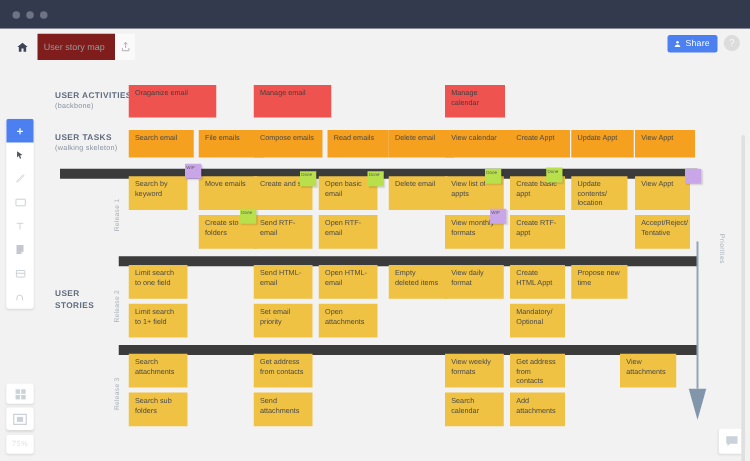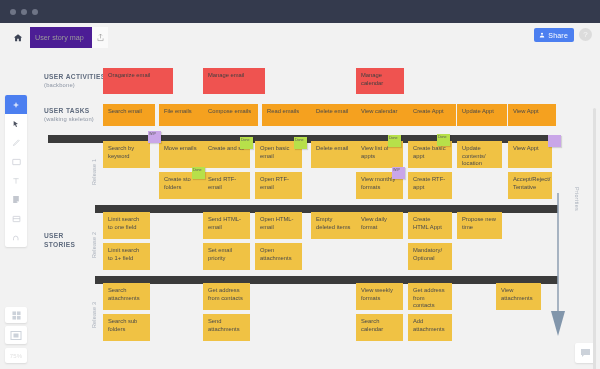--- a/index.html
+++ b/index.html
@@ -22,21 +22,21 @@
   .topbar {
     position: absolute; left: 0; top: 23px; width: 600px; height: 30px;
     background: #f2f2f2;
   }
   .home-btn {
     position: absolute; left: 8px; top: 5px; width: 20px; height: 20px;
     display: flex; align-items: center; justify-content: center;
   }
   .doc-name {
     position: absolute; left: 30px; top: 4px; width: 62px; height: 21px;
-    background: #4c1d95; border: none;
+    background: #7f1d1d; border: none;
     font-size: 7.2px; color: #9a9a9a; padding: 0 5px;
     line-height: 21px; white-space: nowrap; overflow: hidden;
   }
   .upload-btn {
     position: absolute; left: 92px; top: 4px; width: 16px; height: 21px;
     background: #fafafa; display: flex; align-items: center; justify-content: center;
   }
   .share-btn {
     position: absolute; right: 26px; top: 5px; height: 14px;
     background: #4c7ff0; border-radius: 2px; color: #fff;

